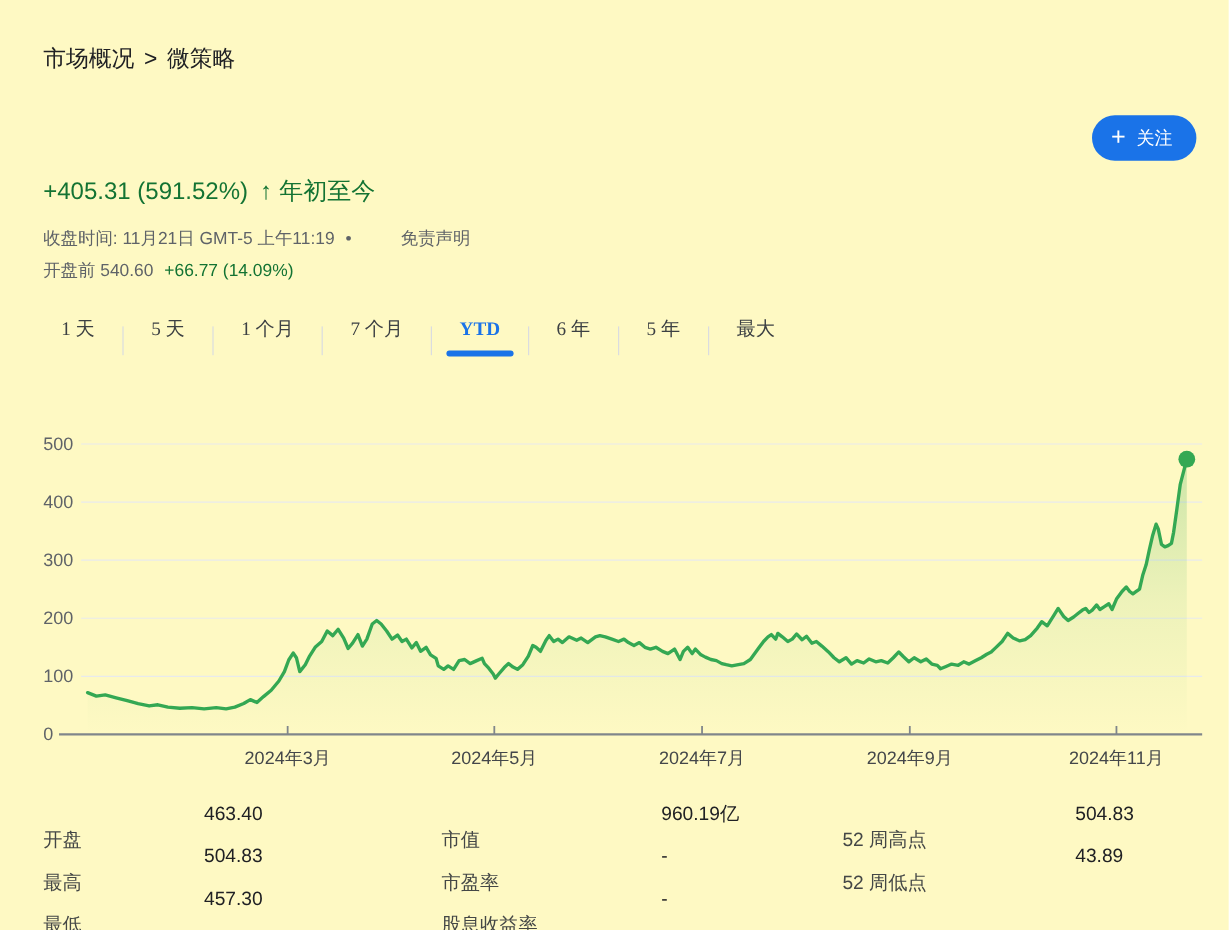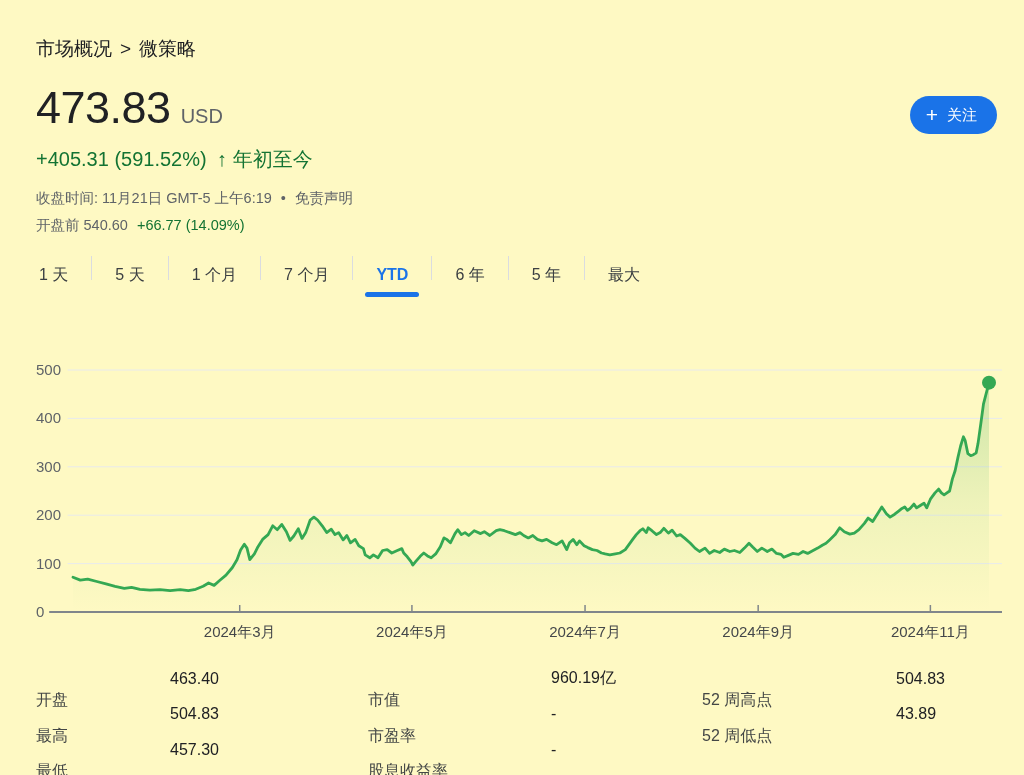--- a/index.html
+++ b/index.html
@@ -18,26 +18,26 @@
   .follow-btn { position: absolute; top: 96px; right: 27px; height: 38px; padding: 0 20px 0 16px;
     background: #1a73e8; color: #fff; border: none; border-radius: 20px; display: flex;
     align-items: center; gap: 9px; font-size: 15px; font-family: inherit; cursor: pointer; }
   .follow-btn .plus { font-size: 21px; font-weight: 300; line-height: 1; margin-top: -2px; }
 
   .change-row { position: absolute; left: 36px; top: 146px; font-size: 20px; color: #137333; }
   .change-row .arrow { font-weight: 700; margin: 0 6px 0 10px; }
 
   .close-info { position: absolute; left: 36px; top: 189px; font-size: 14.5px; color: #5f6368; }
   .close-info .bullet { margin: 0 5px; }
-  .close-info .disclaimer { cursor: pointer; }
+  .close-info .disclaimer { cursor: pointer; margin-left: 32px; }
 
   .premarket { position: absolute; left: 36px; top: 216px; font-size: 14.5px; color: #5f6368; }
   .premarket .pm-change { color: #137333; margin-left: 5px; }
 
-  .tabs { position: absolute; left: 36px; top: 256px; display: flex; align-items: flex-start; height: 40px; }
+  .tabs { position: absolute; left: 48px; top: 256px; display: flex; align-items: flex-end; height: 40px; font-family: Liberation Serif, serif; }
   .tab { position: relative; height: 40px; line-height: 38px; padding: 0 23px; font-size: 16px;
     color: #3c4043; cursor: pointer; white-space: nowrap; }
   .tab:first-child { padding-left: 3px; }
   .tab.active { color: #1a73e8; font-weight: 700; }
   .tab-indicator { position: absolute; left: 12px; right: 12px; bottom: -1px; height: 5px;
     border-radius: 4px; background: #1a73e8; }
   .tab-divider { width: 1px; height: 24px; background: #dadce0; }
 
   .chart-wrap { position: absolute; left: 36px; top: 362px; width: 966px; height: 292px; }
   .chart-wrap svg { display: block; }
@@ -57,36 +57,32 @@
 </style>
 </head>
 <body>
 
 <div class="page">
 
   <div class="breadcrumb">
     <span class="crumb-root">市场概况</span><span class="sep">&gt;</span><span class="crumb-current">微策略</span>
   </div>
 
-  <div class="price-row">
-    <span class="price">473.83</span>
-    <span class="currency">USD</span>
-  </div>
 
   <button class="follow-btn">
     <span class="plus">+</span>
     <span>关注</span>
   </button>
 
   <div class="change-row">
     <span>+405.31 (591.52%)</span><span class="arrow">↑</span><span>年初至今</span>
   </div>
 
   <div class="close-info">
-    <span>收盘时间: 11月21日 GMT-5 上午6:19</span>
+    <span>收盘时间: 11月21日 GMT-5 上午11:19</span>
     <span class="bullet">•</span>
     <span class="disclaimer">免责声明</span>
   </div>
 
   <div class="premarket">
     <span>开盘前 540.60</span>
     <span class="pm-change">+66.77 (14.09%)</span>
   </div>
 
   <div class="tabs" id="tabs">

